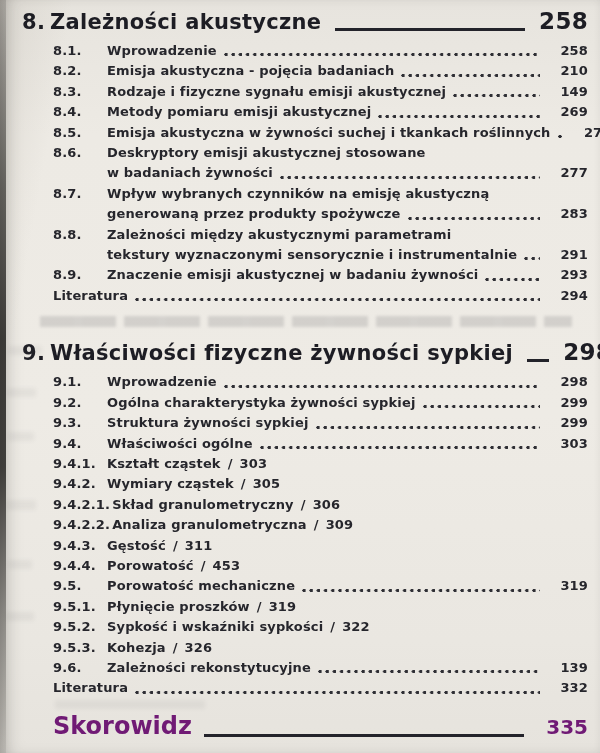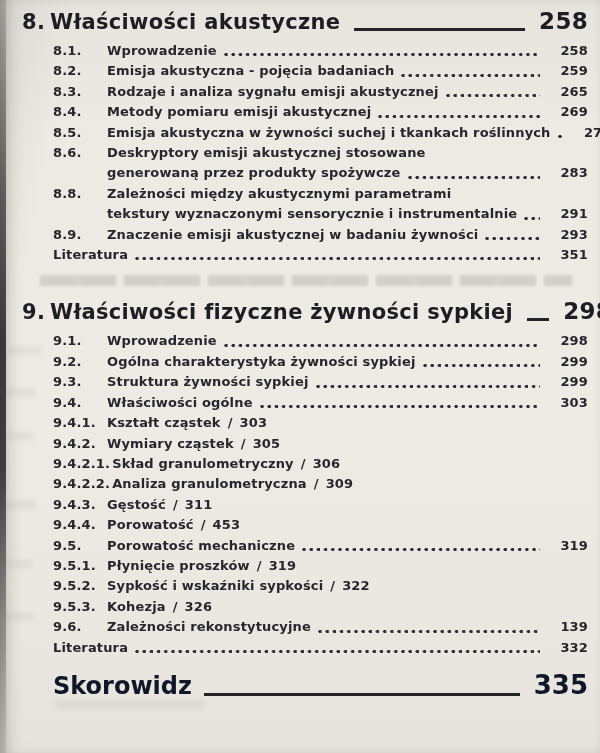--- a/index.html
+++ b/index.html
@@ -72,25 +72,25 @@
   }
   .pg { flex:0 0 auto; min-width:34px; text-align:right; }
   .sep { margin:0 7px; }
   .pg-inline { }
 
   
   .footer {
     display:flex; align-items:baseline;
     margin:12px 0 0 53px;
     font-size:24px; line-height:30px;
-    color:#0f172a;
+    color:#701a75;
     white-space:nowrap;
   }
   .footer .rule { border-bottom-width:3px; margin:0 14px 5px 12px; }
-  .footer .ch-pg { font-size:26px; }
+  .footer .ch-pg { font-size:20px; }
 
   
   .ghost-line {
     height:11px;
     margin:10px 16px 0 40px;
     opacity:0.16;
     filter:blur(1.6px);
     background:
       repeating-linear-gradient(90deg, #4a4a50 0 34px, rgba(0,0,0,0) 34px 42px),
       repeating-linear-gradient(90deg, rgba(0,0,0,0) 0 18px, #55555b 18px 58px, rgba(0,0,0,0) 58px 86px);
@@ -106,62 +106,72 @@
 </head>
 <body>
 
 <div class="paper"></div>
 <div class="edge-left"></div>
 
 <div class="content">
 
   <div class="chapter">
     <span class="ch-num">8.</span>
-    <span class="ch-title">Właściwości akustyczne</span>
+    <span class="ch-title">Zależności akustyczne</span>
     <span class="rule"></span>
     <span class="ch-pg">258</span>
   </div>
 
   <div class="list">
     <div class="r">
       <span class="num">8.1.</span>
       <span class="title">Wprowadzenie</span>
       <span class="dots"></span>
       <span class="pg">258</span>
     </div>
     <div class="r">
       <span class="num">8.2.</span>
       <span class="title">Emisja akustyczna - pojęcia badaniach</span>
       <span class="dots"></span>
-      <span class="pg">259</span>
+      <span class="pg">210</span>
     </div>
     <div class="r">
       <span class="num">8.3.</span>
-      <span class="title">Rodzaje i analiza sygnału emisji akustycznej</span>
-      <span class="dots"></span>
-      <span class="pg">265</span>
+      <span class="title">Rodzaje i fizyczne sygnału emisji akustycznej</span>
+      <span class="dots"></span>
+      <span class="pg">149</span>
     </div>
     <div class="r">
       <span class="num">8.4.</span>
       <span class="title">Metody pomiaru emisji akustycznej</span>
       <span class="dots"></span>
       <span class="pg">269</span>
     </div>
     <div class="r">
       <span class="num">8.5.</span>
       <span class="title">Emisja akustyczna w żywności suchej i tkankach roślinnych</span>
       <span class="dots"></span>
       <span class="pg">273</span>
     </div>
 
     <div class="r">
       <span class="num">8.6.</span>
       <span class="title">Deskryptory emisji akustycznej stosowane</span>
     </div>
-
+    <div class="r">
+      <span class="num"></span>
+      <span class="title">w badaniach żywności</span>
+      <span class="dots"></span>
+      <span class="pg">277</span>
+    </div>
+
+    <div class="r">
+      <span class="num">8.7.</span>
+      <span class="title">Wpływ wybranych czynników na emisję akustyczną</span>
+    </div>
     <div class="r">
       <span class="num"></span>
       <span class="title">generowaną przez produkty spożywcze</span>
       <span class="dots"></span>
       <span class="pg">283</span>
     </div>
 
     <div class="r">
       <span class="num">8.8.</span>
       <span class="title">Zależności między akustycznymi parametrami</span>
@@ -175,21 +185,21 @@
 
     <div class="r">
       <span class="num">8.9.</span>
       <span class="title">Znaczenie emisji akustycznej w badaniu żywności</span>
       <span class="dots"></span>
       <span class="pg">293</span>
     </div>
     <div class="r">
       <span class="title">Literatura</span>
       <span class="dots"></span>
-      <span class="pg">351</span>
+      <span class="pg">294</span>
     </div>
   </div>
 
   <div class="ghost-line"></div>
 
   <div class="chapter" style="margin-top:12px;">
     <span class="ch-num">9.</span>
     <span class="ch-title">Właściwości fizyczne żywności sypkiej</span>
     <span class="rule"></span>
     <span class="ch-pg">298</span>

